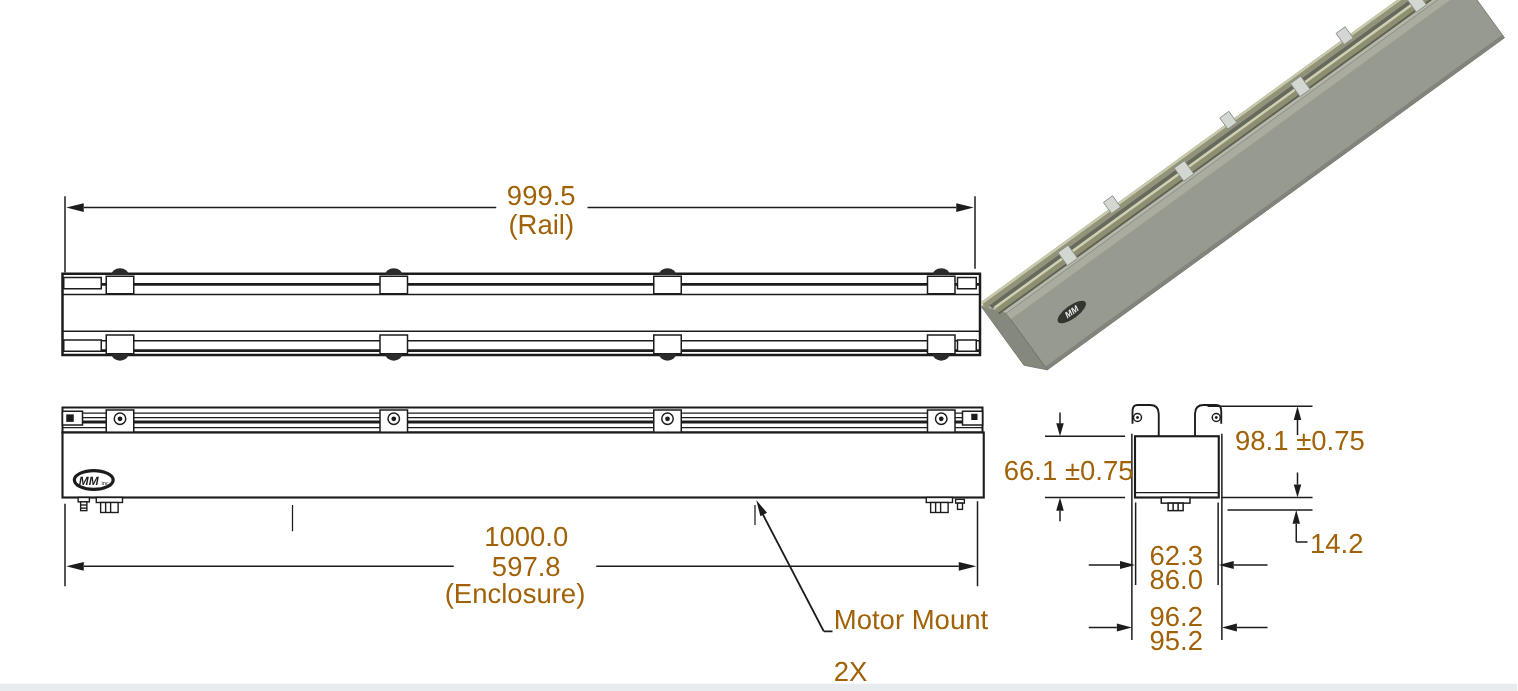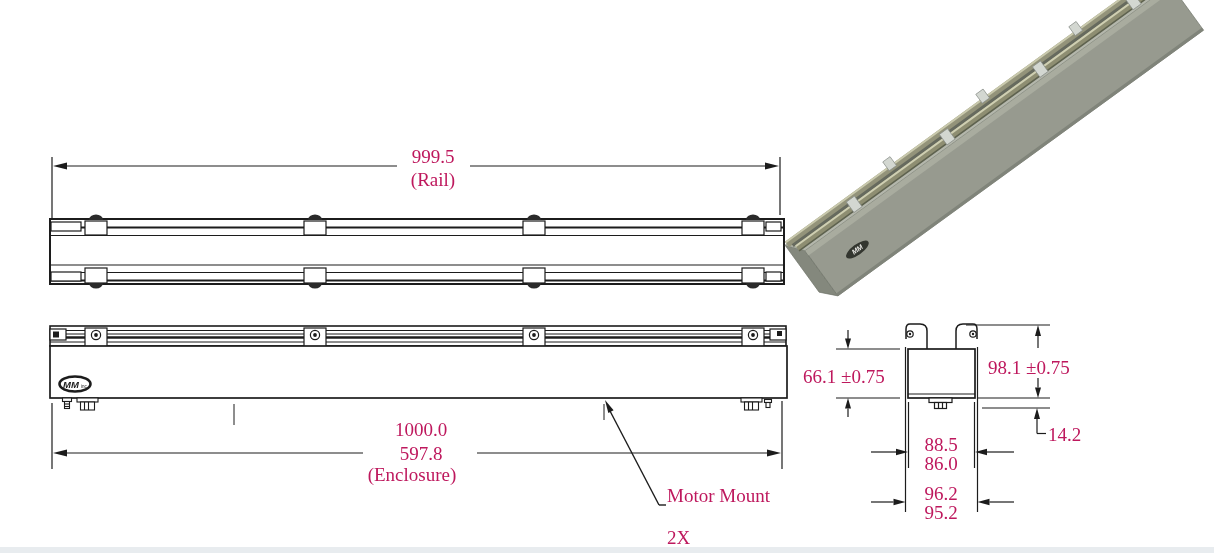--- a/index.html
+++ b/index.html
@@ -2,22 +2,22 @@
 <html><head>
 <meta charset="utf-8">
 <style>
   html,body{margin:0;padding:0;background:#ffffff;}
   .canvas{
     position:relative;width:1214px;height:553px;background:#ffffff;overflow:hidden;
     font-family:"Liberation Sans","DejaVu Sans",sans-serif;
   }
   .linework{position:absolute;left:0;top:0;}
   .dim-text{
-    position:absolute;font-size:19px;line-height:21px;color:#be185d;white-space:pre;
-    font-family:Liberation Serif, serif;
+    position:absolute;font-size:22px;line-height:21px;color:#a16207;white-space:pre;
+    font-family:Liberation Sans, sans-serif;
   }
   .center{transform:translateX(-50%);}
   .bottom-strip{position:absolute;left:0;top:547px;width:1214px;height:6px;background:#e8ecef;}
 </style>
 </head>
 <body>
 
 <div class="canvas">
 
   <svg class="linework" width="1214" height="553" viewBox="0 0 1214 553">
@@ -251,22 +251,22 @@
   <div class="dim-text center" style="left:433px;top:169px">(Rail)</div>
 
   <div class="dim-text center" style="left:421px;top:419px">1000.0</div>
   <div class="dim-text center" style="left:421px;top:443px">597.8</div>
   <div class="dim-text center" style="left:412px;top:464px">(Enclosure)</div>
 
   <div class="dim-text" style="left:667px;top:485px">Motor Mount</div>
   <div class="dim-text" style="left:667px;top:527px">2X</div>
 
   <div class="dim-text" style="left:803px;top:366px">66.1 ±0.75</div>
-  <div class="dim-text" style="left:988px;top:357px">98.1 ±0.75</div>
+  <div class="dim-text" style="left:988px;top:342px">98.1 ±0.75</div>
   <div class="dim-text" style="left:1048px;top:424px">14.2</div>
 
-  <div class="dim-text center" style="left:941px;top:434px">88.5</div>
+  <div class="dim-text center" style="left:941px;top:434px">62.3</div>
   <div class="dim-text center" style="left:941px;top:453px">86.0</div>
   <div class="dim-text center" style="left:941px;top:483px">96.2</div>
   <div class="dim-text center" style="left:941px;top:502px">95.2</div>
 
   <div class="bottom-strip"></div>
 </div>
 
 </body></html>

